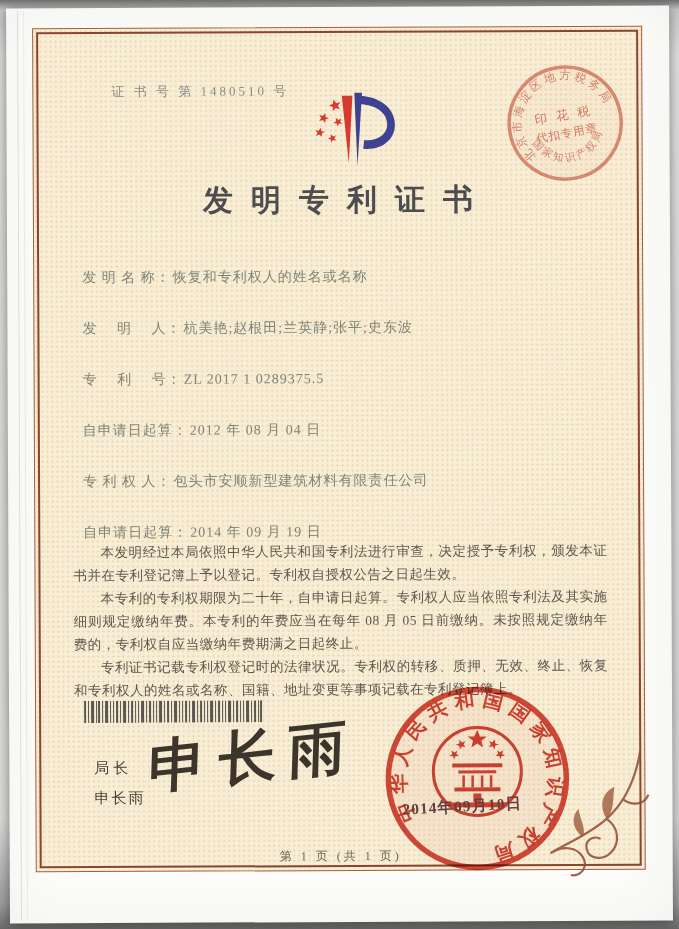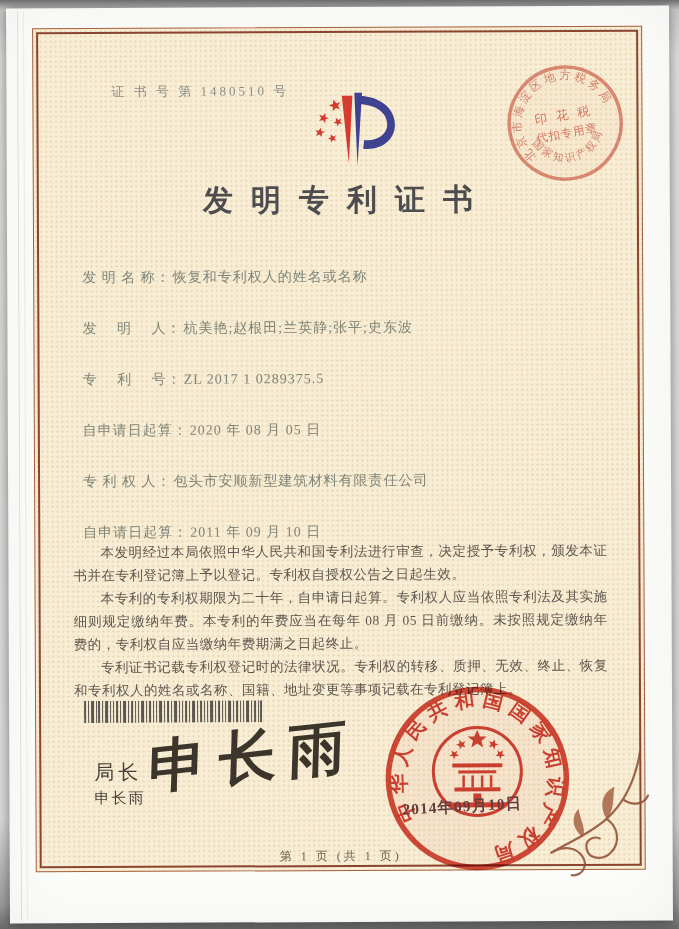--- a/index.html
+++ b/index.html
@@ -19,21 +19,21 @@
   .logo{position:absolute;left:266px;top:56px;}
   .title{position:absolute;left:0;top:152px;width:100%;margin:0;text-align:center;
     font-size:30px;font-weight:600;letter-spacing:18px;padding-left:18px;box-sizing:border-box;color:#4d4d4f;}
   .fields{position:absolute;left:48px;top:238px;width:530px;}
   .row{margin-bottom:29px;font-size:14px;line-height:22px;color:#7f8478;letter-spacing:1px;white-space:nowrap;}
   .row .lab{margin-right:2px;}
   .paras{position:absolute;left:38px;top:512px;width:534px;font-size:13.5px;line-height:23px;
     color:#5d574e;text-align:justify;letter-spacing:.5px;}
   .paras p{margin:0;text-indent:2em;}
   .barcode{position:absolute;left:48px;top:672px;opacity:.88;}
-  .sig-role{position:absolute;left:58px;top:730px;font-size:20px;letter-spacing:4px;color:#453f37;}
+  .sig-role{position:absolute;left:58px;top:730px;font-size:15px;letter-spacing:4px;color:#453f37;}
   .sig-name{position:absolute;left:58px;top:760px;font-size:15px;letter-spacing:2px;color:#453f37;}
   .autograph{position:absolute;left:112px;top:690px;font-size:58px;font-weight:700;color:#3c352c;
     letter-spacing:12px;transform:rotate(-6deg) skewX(-8deg);white-space:nowrap;}
   .seal{position:absolute;left:346px;top:656px;mix-blend-mode:multiply;opacity:.95;}
   .seal text,.stamp text{font-family:"Liberation Serif","DejaVu Serif",serif;}
   .stamp{position:absolute;left:470px;top:34px;transform:rotate(-10deg);opacity:.85;mix-blend-mode:multiply;}
   .footer{position:absolute;left:0;top:820px;width:100%;text-align:center;font-size:12px;
     letter-spacing:3px;color:#6b6354;}
   .flourish{position:absolute;right:-8px;bottom:-12px;}
 </style>
@@ -82,23 +82,23 @@
           </g>
         </svg>
       </div>
 
       <h1 class="title">发明专利证书</h1>
 
       <div class="fields">
         <div class="row"><span class="lab">发 明 名 称：</span><span class="val">恢复和专利权人的姓名或名称</span></div>
         <div class="row"><span class="lab">发　 明　 人：</span><span class="val">杭美艳;赵根田;兰英静;张平;史东波</span></div>
         <div class="row"><span class="lab">专　 利　 号：</span><span class="val">ZL 2017 1 0289375.5</span></div>
-        <div class="row"><span class="lab">自申请日起算：</span><span class="val">2020 年 08 月 05 日</span></div>
+        <div class="row"><span class="lab">自申请日起算：</span><span class="val">2012 年 08 月 04 日</span></div>
         <div class="row"><span class="lab">专 利 权 人：</span><span class="val">包头市安顺新型建筑材料有限责任公司</span></div>
-        <div class="row"><span class="lab">自申请日起算：</span><span class="val">2011 年 09 月 10 日</span></div>
+        <div class="row"><span class="lab">自申请日起算：</span><span class="val">2014 年 09 月 19 日</span></div>
       </div>
 
       <div class="paras">
         <p>本发明经过本局依照中华人民共和国专利法进行审查，决定授予专利权，颁发本证书并在专利登记簿上予以登记。专利权自授权公告之日起生效。</p>
         <p>本专利的专利权期限为二十年，自申请日起算。专利权人应当依照专利法及其实施细则规定缴纳年费。本专利的年费应当在每年 08 月 05 日前缴纳。未按照规定缴纳年费的，专利权自应当缴纳年费期满之日起终止。</p>
         <p>专利证书记载专利权登记时的法律状况。专利权的转移、质押、无效、终止、恢复和专利权人的姓名或名称、国籍、地址变更等事项记载在专利登记簿上。</p>
       </div>
 
       <svg class="barcode" width="178" height="22" viewBox="0 0 178 22">
         <g fill="#45433f">

